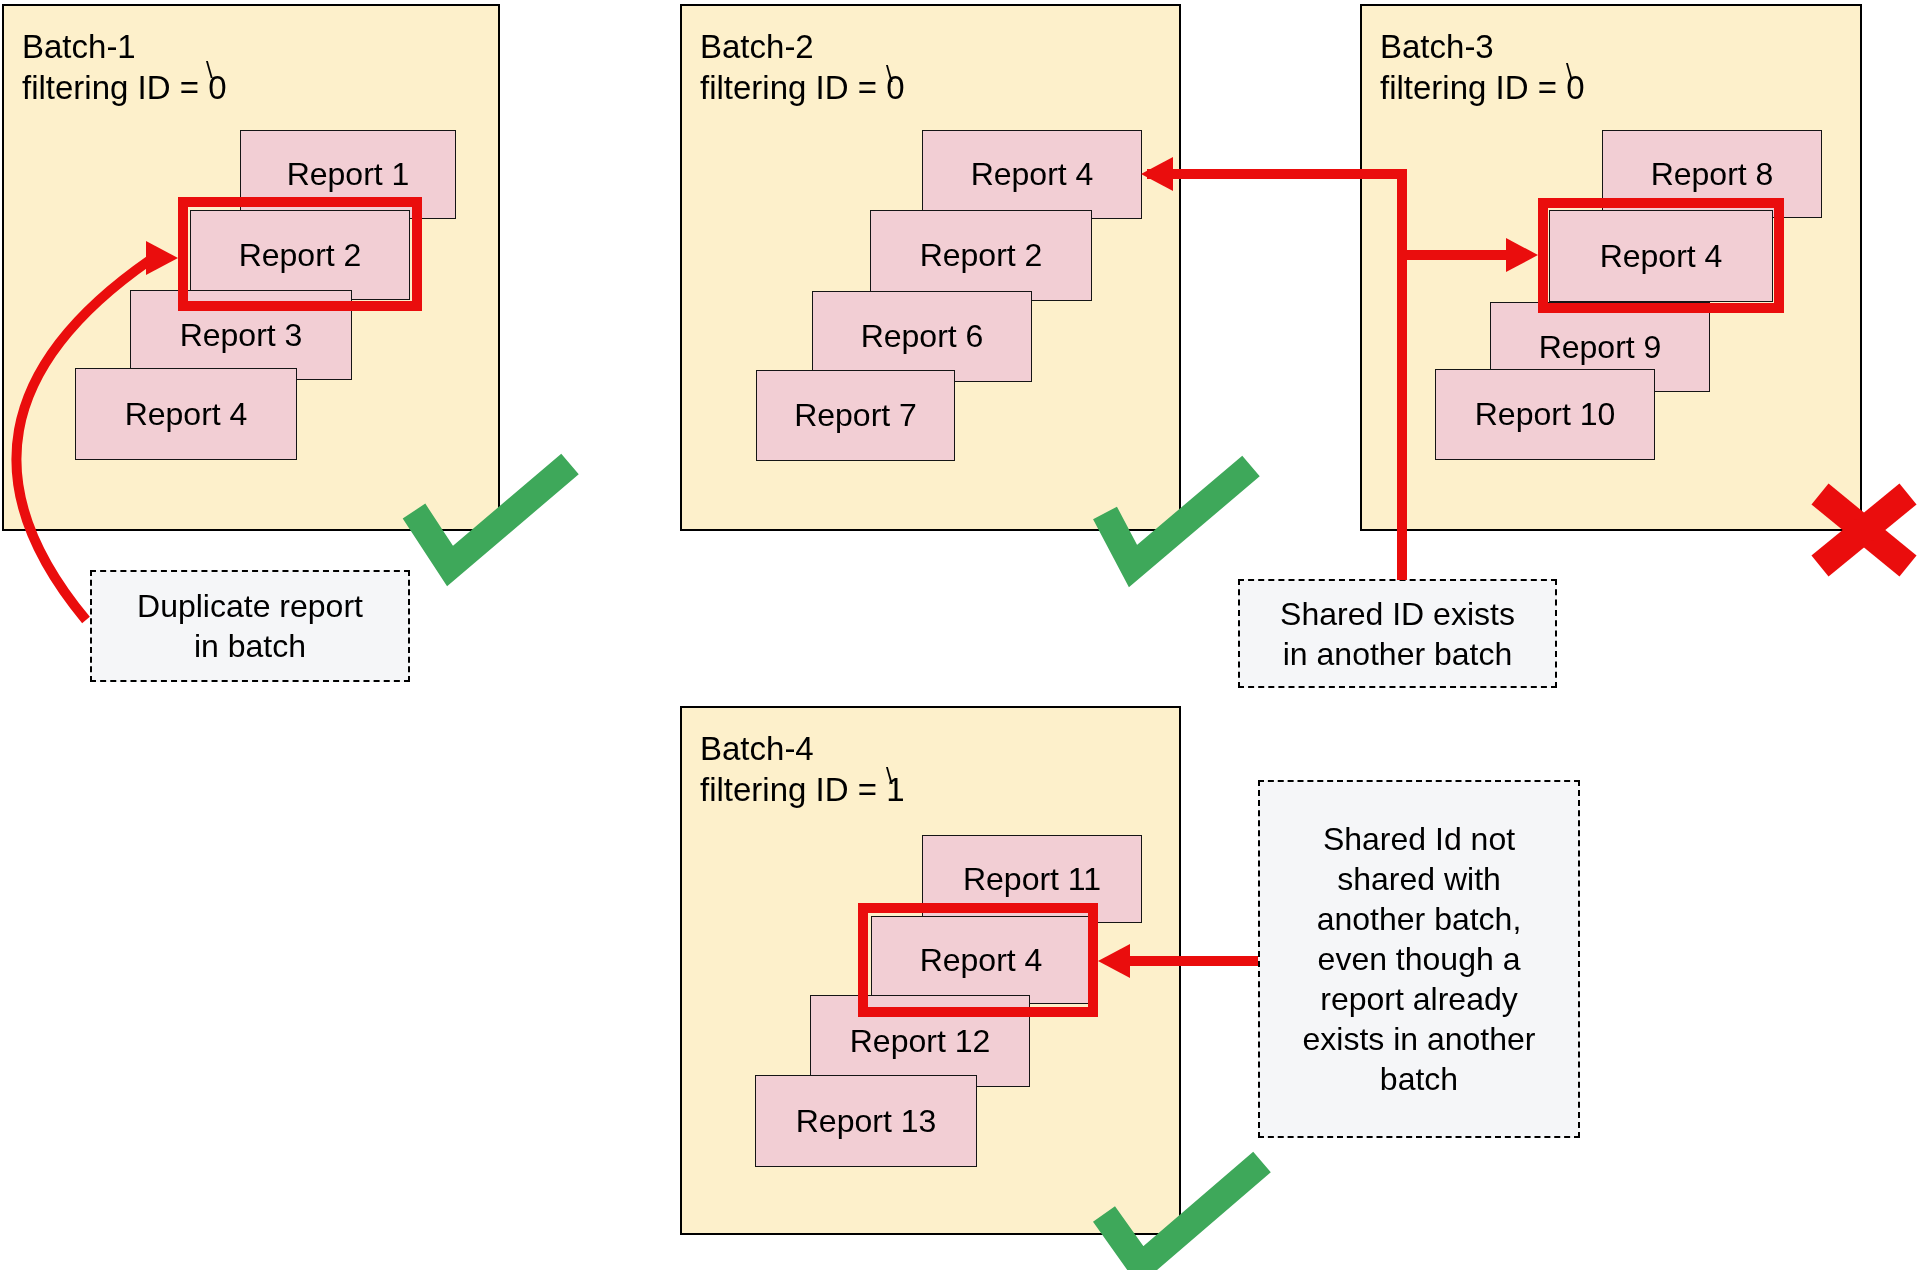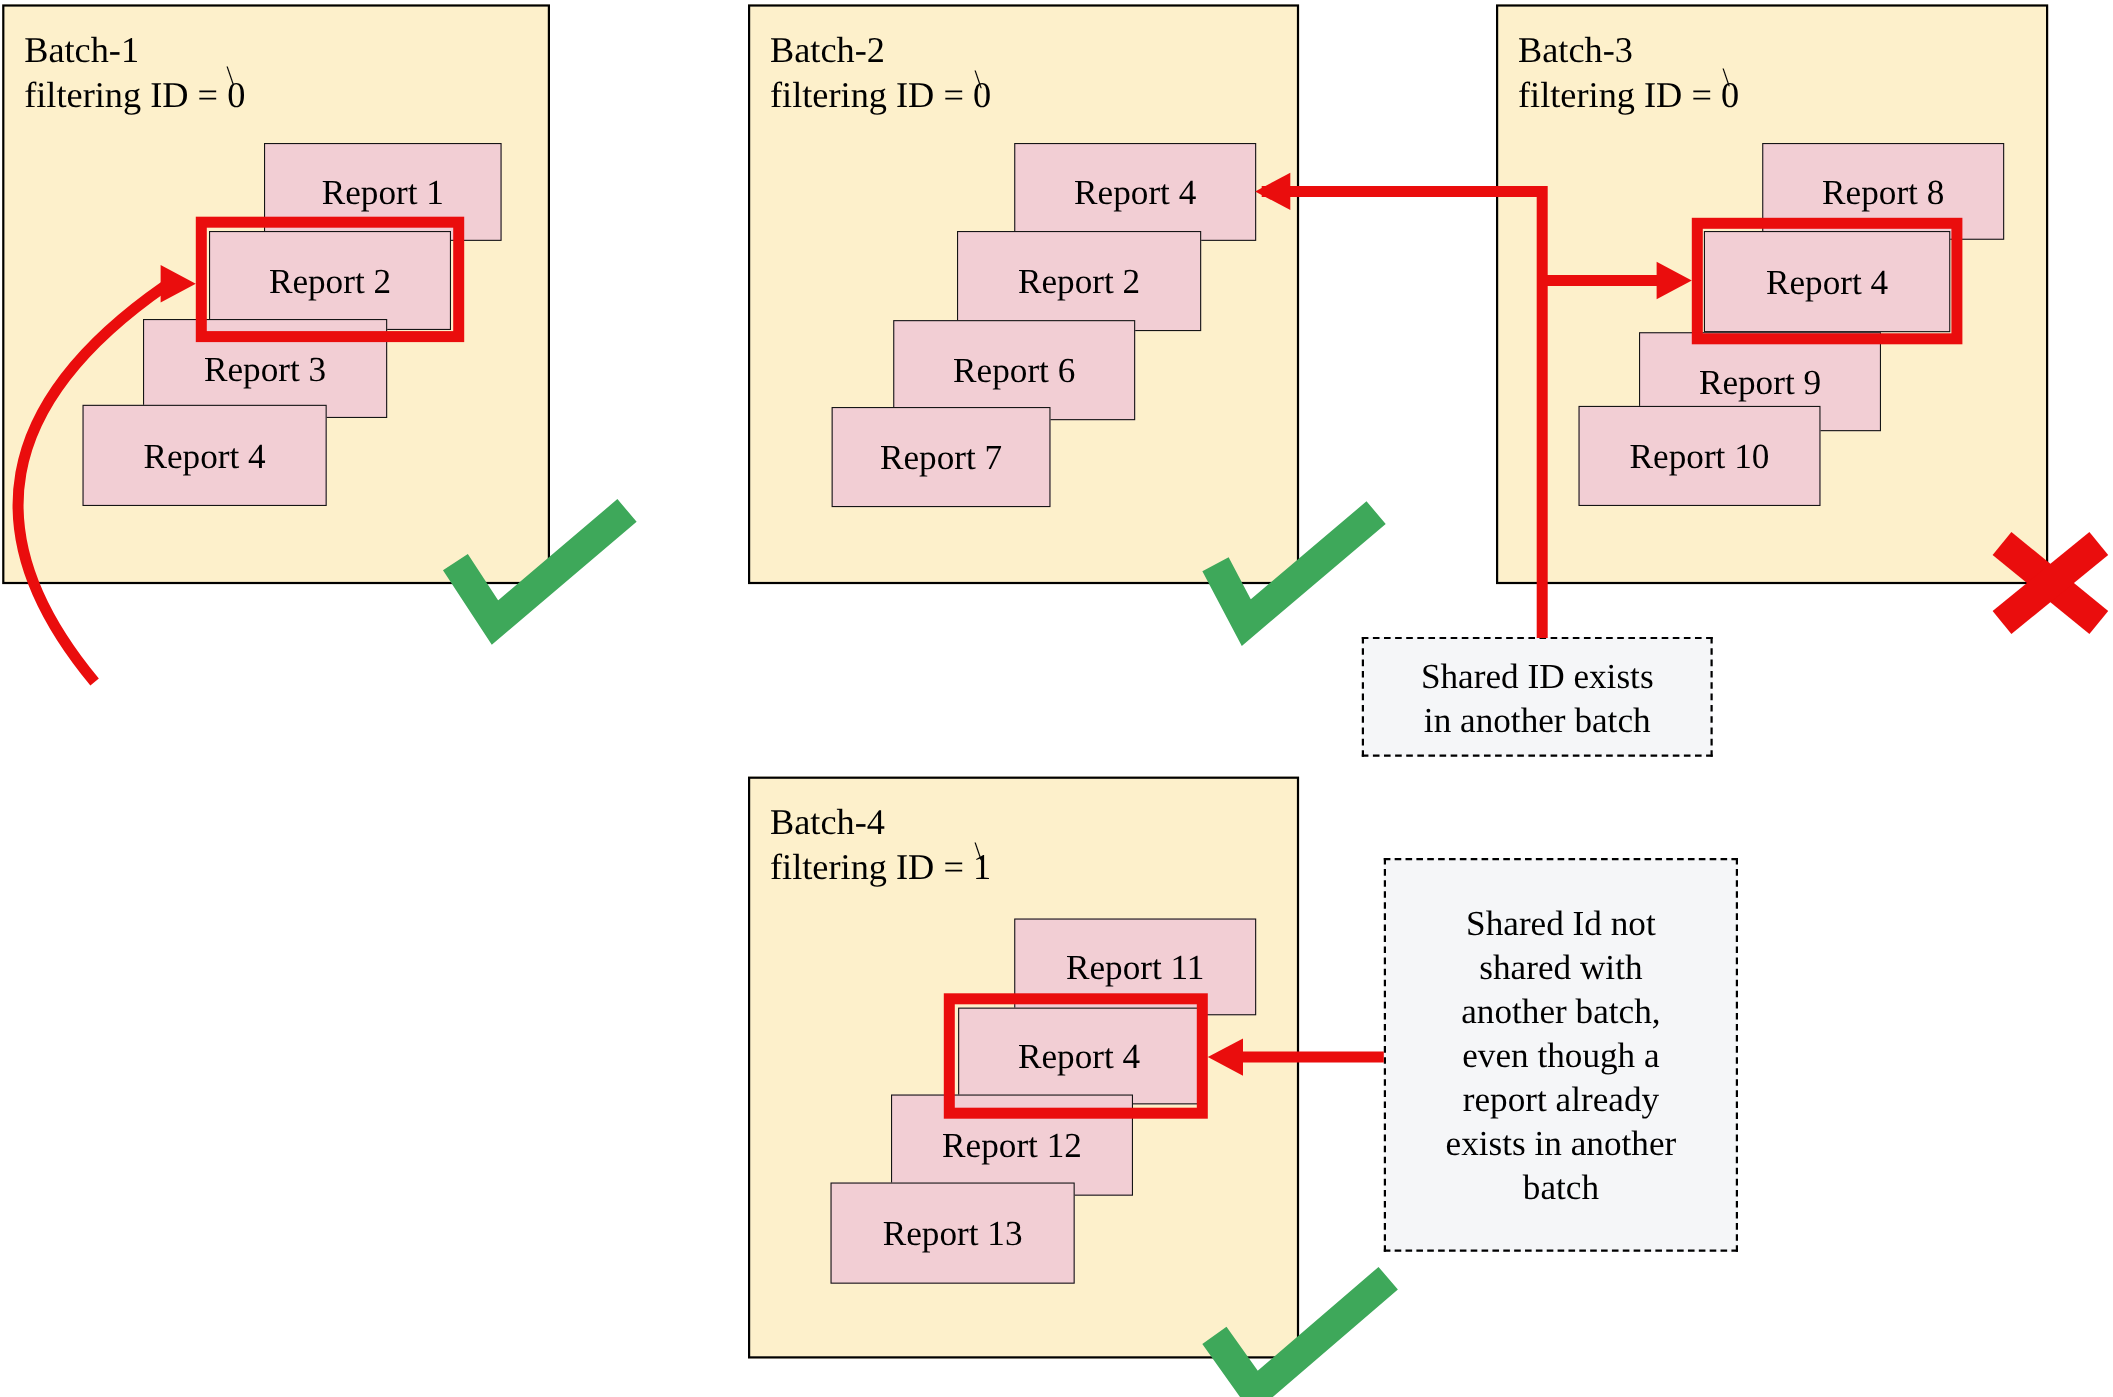--- a/index.html
+++ b/index.html
@@ -1,18 +1,18 @@
 <!DOCTYPE html>
 <html><head>
 <meta charset="utf-8">
 <style>
   html,body{margin:0;padding:0;background:#ffffff;}
   #canvas{
     position:relative;width:1921px;height:1270px;background:#ffffff;overflow:hidden;
-    font-family:Liberation Serif, serif;color:#000;
+    font-family:Liberation Sans, sans-serif;color:#000;
   }
   .batch{
     position:absolute;background:#FDF0CB;border:2px solid #000;box-sizing:border-box;z-index:1;
   }
   .batch-title{position:absolute;left:18px;top:20px;font-size:33px;line-height:41px;white-space:nowrap;z-index:2;}
   .report{
     position:absolute;background:#F2CED4;border:1.5px solid #151515;box-sizing:border-box;
     display:flex;align-items:center;justify-content:center;font-size:32px;white-space:nowrap;
   }
   .hframe{position:absolute;border:10px solid #EA0D0D;box-sizing:border-box;background:transparent;z-index:6;}
@@ -108,20 +108,24 @@
       <span>Report 4</span>
     </div>
   <div class="report z4" style="left:810px;top:995px;width:220px;height:92px">
       <span>Report 12</span>
     </div>
   <div class="report z5" style="left:755px;top:1075px;width:222px;height:92px">
       <span>Report 13</span>
     </div>
   <div class="hframe" style="left:858px;top:903px;width:240px;height:114px"></div>
 
+  <div class="note" style="left:90px;top:570px;width:320px;height:112px">
+    <div>Duplicate report</div>
+    <div>in batch</div>
+  </div>
   <div class="note" style="left:1258px;top:780px;width:322px;height:358px">
     <div>Shared Id not</div>
     <div>shared with</div>
     <div>another batch,</div>
     <div>even though a</div>
     <div>report already</div>
     <div>exists in another</div>
     <div>batch</div>
   </div>
   <div class="note" style="left:1238px;top:579px;width:319px;height:109px">

